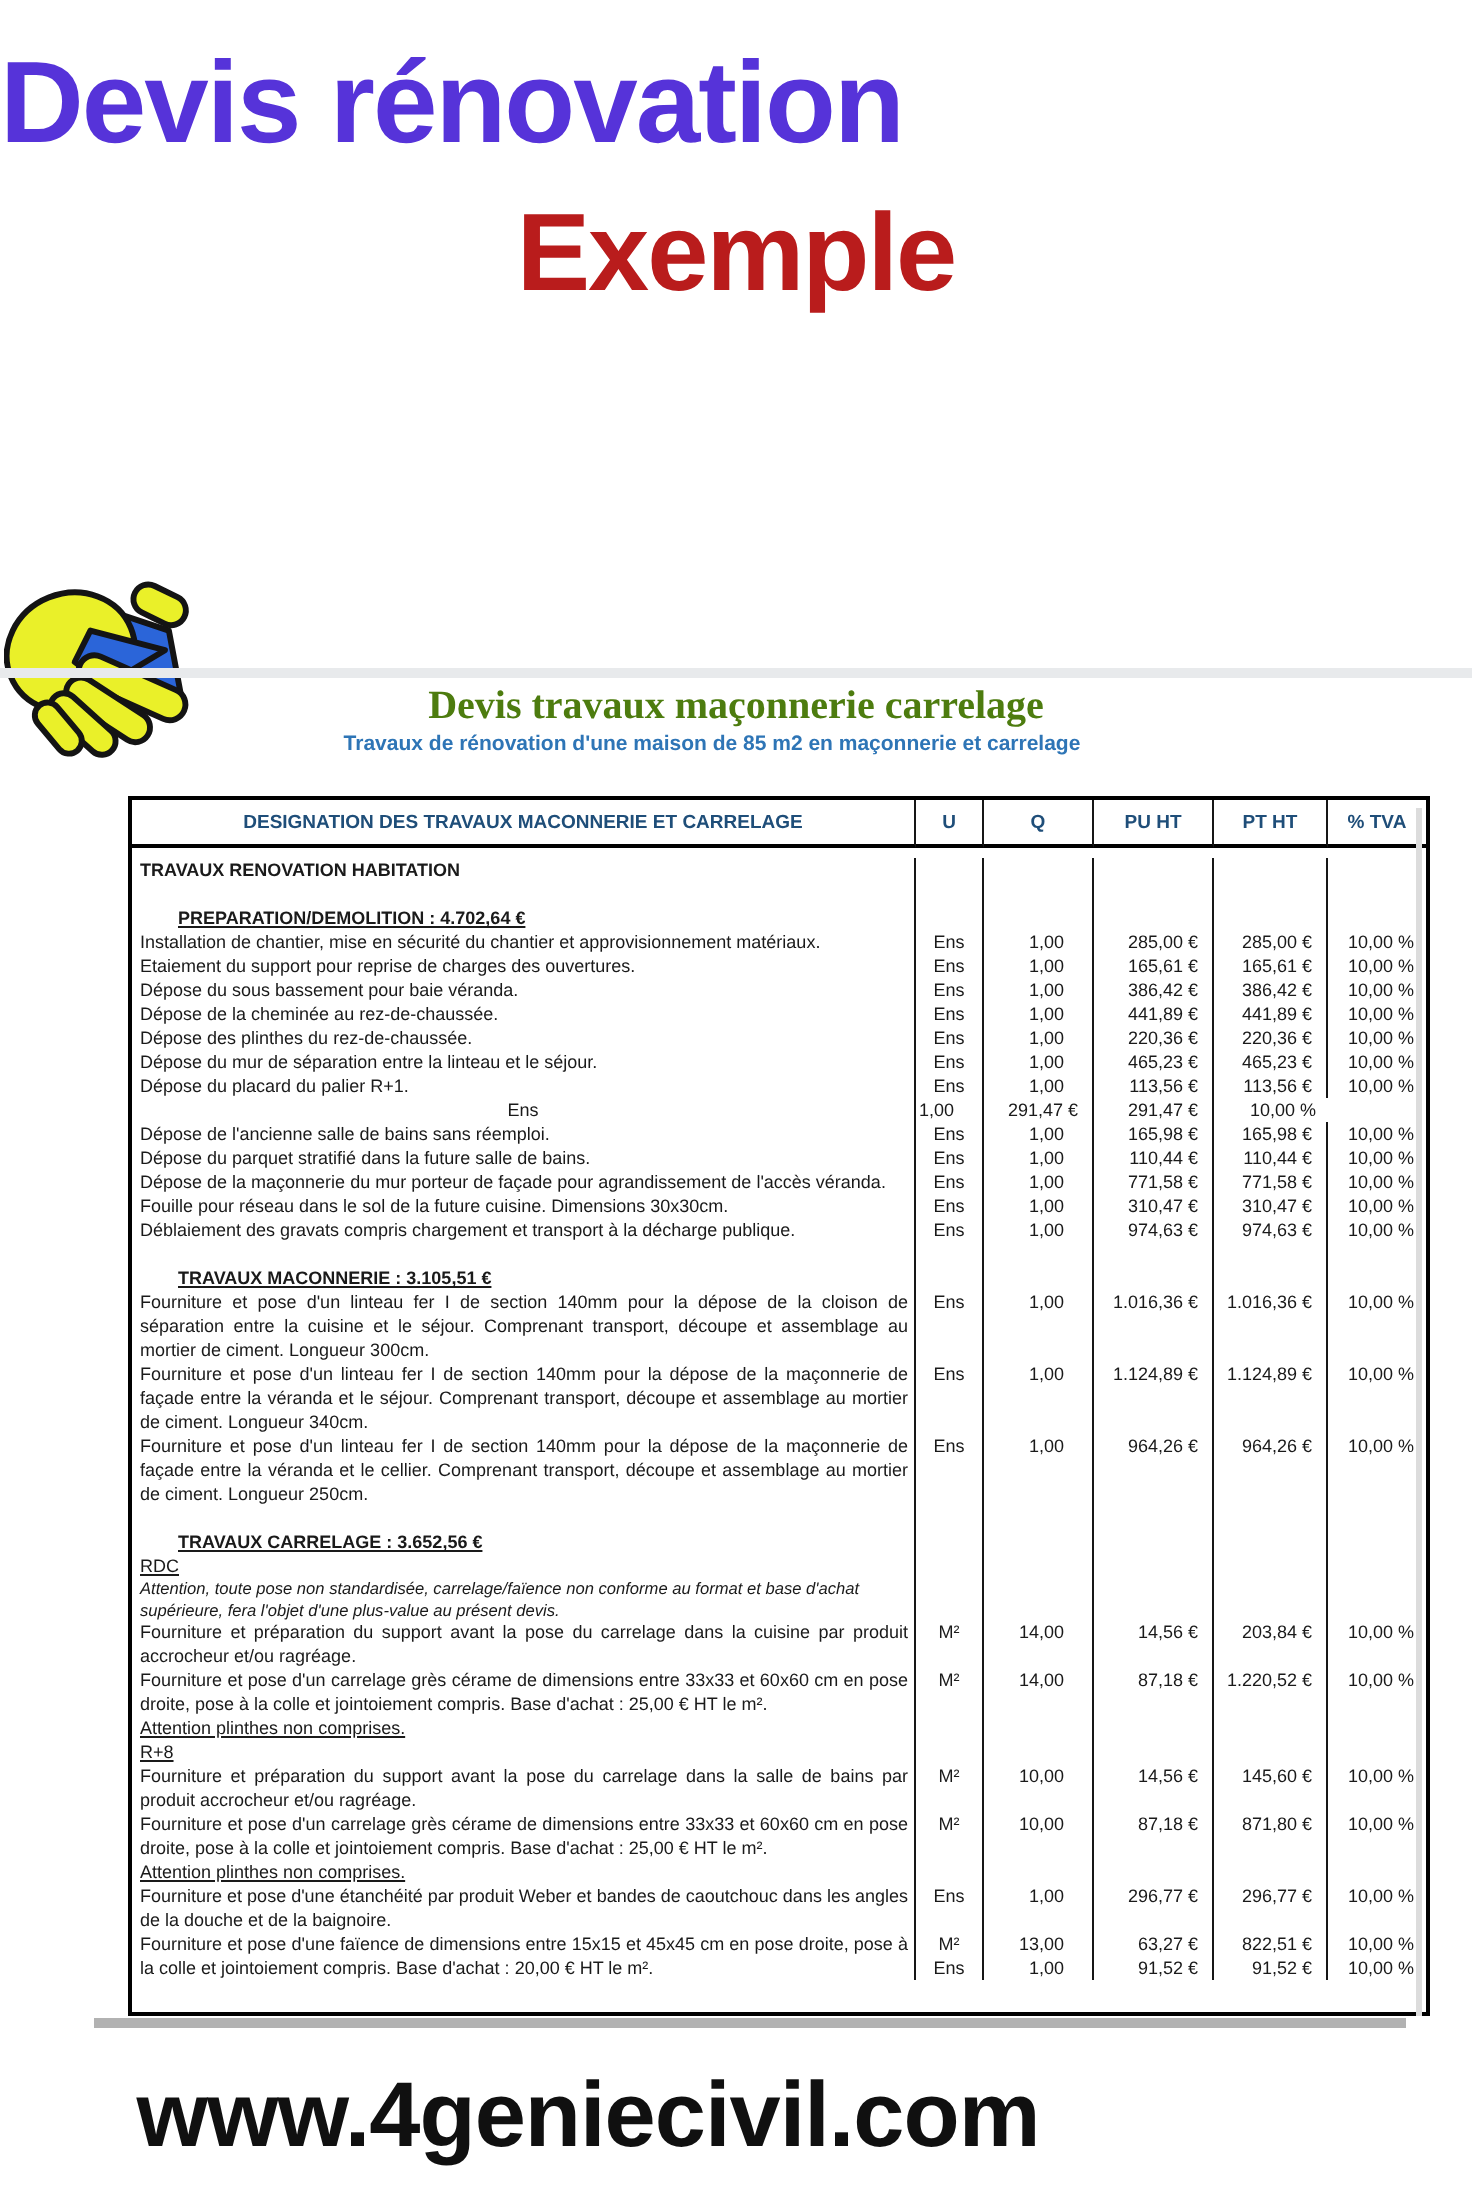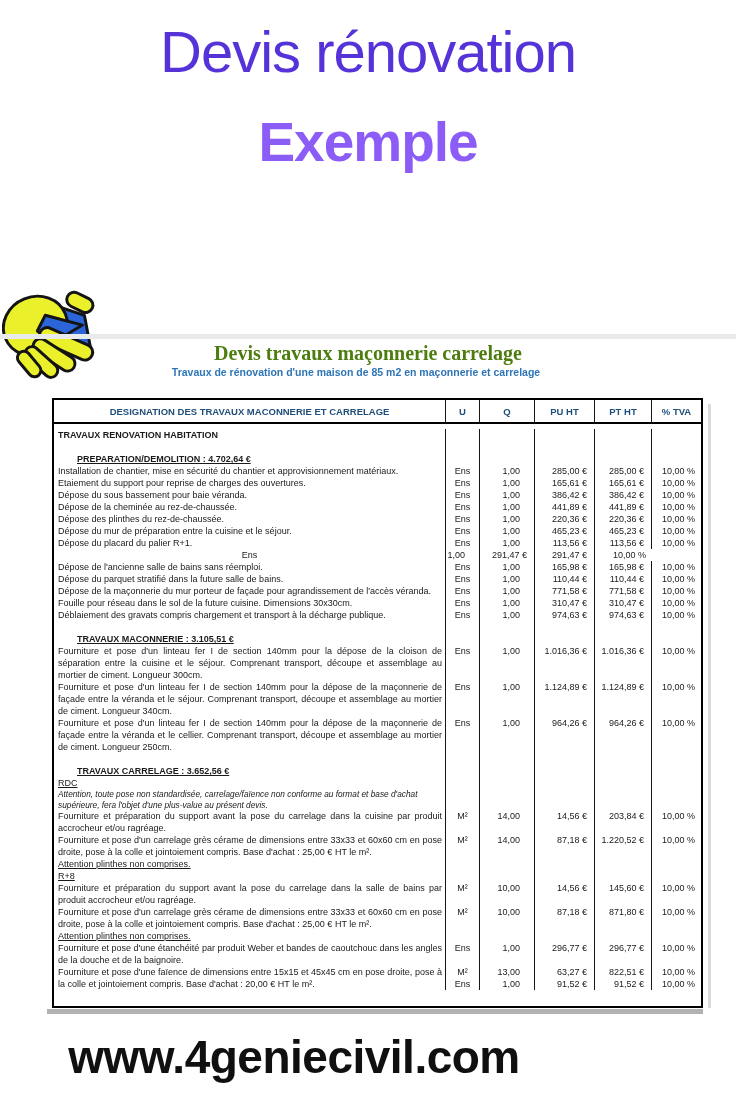--- a/index.html
+++ b/index.html
@@ -2,45 +2,45 @@
 <html lang="fr"><head>
 <meta charset="utf-8">
 <style>
   html,body{margin:0;padding:0;}
   body{
     width:736px;height:1104px;position:relative;overflow:hidden;
     background:#ffffff;font-family:"Liberation Sans",sans-serif;color:#1a1a1a;
   }
   
   .big-title{
-    position:absolute;top:16px;left:0;width:736px;text-align:center;
-    font-size:58px;font-weight:400;letter-spacing:-1px;line-height:1.25;
+    position:absolute;top:16px;left:0;width:736px;text-align:left;
+    font-size:58px;font-weight:700;letter-spacing:-1px;line-height:1.25;
   }
   .big-subtitle{
-    position:absolute;top:108px;left:0;width:736px;text-align:center;
-    font-size:55px;font-weight:800;letter-spacing:-1px;line-height:1.25;color:#8b5cf6;
+    position:absolute;top:92px;left:0;width:736px;text-align:center;
+    font-size:55px;font-weight:800;letter-spacing:-1px;line-height:1.25;color:#b91c1c;
   }
   
   .pointer-wrap{position:absolute;left:2px;top:281px;width:106px;height:100px;}
   
   .top-gray-line{position:absolute;top:334px;left:0;width:736px;height:5px;background:#e8eaec;}
   .right-shadow{position:absolute;left:708px;top:404px;width:3px;height:604px;background:#dcdcdc;}
   .bottom-shadow{position:absolute;left:47px;top:1009px;width:656px;height:5px;background:#b2b2b2;}
   
   .doc-title{
     position:absolute;top:341px;left:0;width:736px;text-align:center;
     font-family:"Liberation Serif",serif;font-weight:bold;font-size:20px;line-height:24px;
   }
   .doc-subtitle{
     position:absolute;top:366px;left:0;width:712px;text-align:center;
     font-weight:bold;font-size:10.5px;line-height:13px;
   }
   
   .qtable{
-    position:absolute;left:52px;top:398px;width:651px;height:610px;box-sizing:border-box;
+    position:absolute;left:64px;top:398px;width:651px;height:610px;box-sizing:border-box;
     border:2.5px solid #000;background:#fff;overflow:hidden;
   }
   .trow{display:grid;grid-template-columns:392px 34px 55px 60px 57px 1fr;}
   .thead .c{
     font-weight:bold;font-size:9.5px;line-height:11px;
     display:flex;align-items:center;justify-content:center;
     height:24px;border-bottom:2.5px solid #000;
   }
   .c{border-right:1.4px solid #161616;box-sizing:border-box;min-height:100%;}
   .c:last-child{border-right:none;}
@@ -158,21 +158,21 @@
       </div>
       <div class="trow item">
         <div class="c c-d">Dépose des plinthes du rez-de-chaussée.</div>
         <div class="c c-u">Ens</div>
         <div class="c c-q">1,00</div>
         <div class="c c-pu">220,36 €</div>
         <div class="c c-pt">220,36 €</div>
         <div class="c c-tva">10,00 %</div>
       </div>
       <div class="trow item">
-        <div class="c c-d">Dépose du mur de préparation entre la cuisine et le séjour.</div>
+        <div class="c c-d">Dépose du mur de séparation entre la linteau et le séjour.</div>
         <div class="c c-u">Ens</div>
         <div class="c c-q">1,00</div>
         <div class="c c-pu">465,23 €</div>
         <div class="c c-pt">465,23 €</div>
         <div class="c c-tva">10,00 %</div>
       </div>
       <div class="trow item">
         <div class="c c-d">Dépose du placard du palier R+1.</div>
         <div class="c c-u">Ens</div>
         <div class="c c-q">1,00</div>

